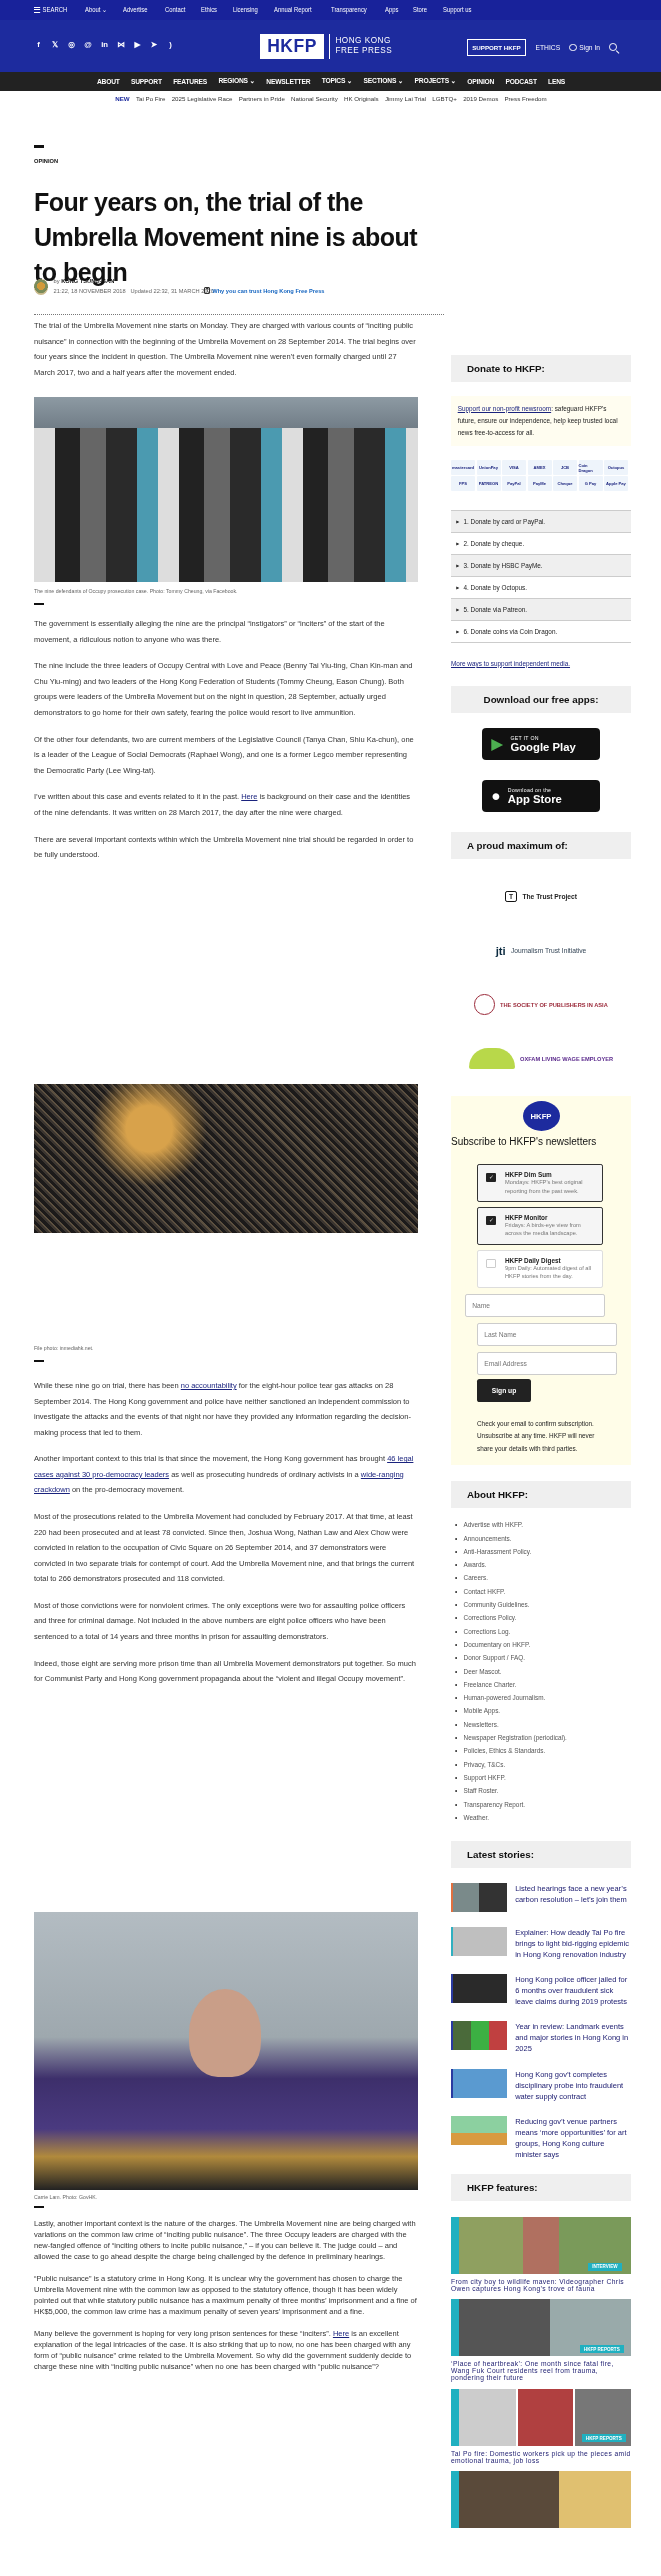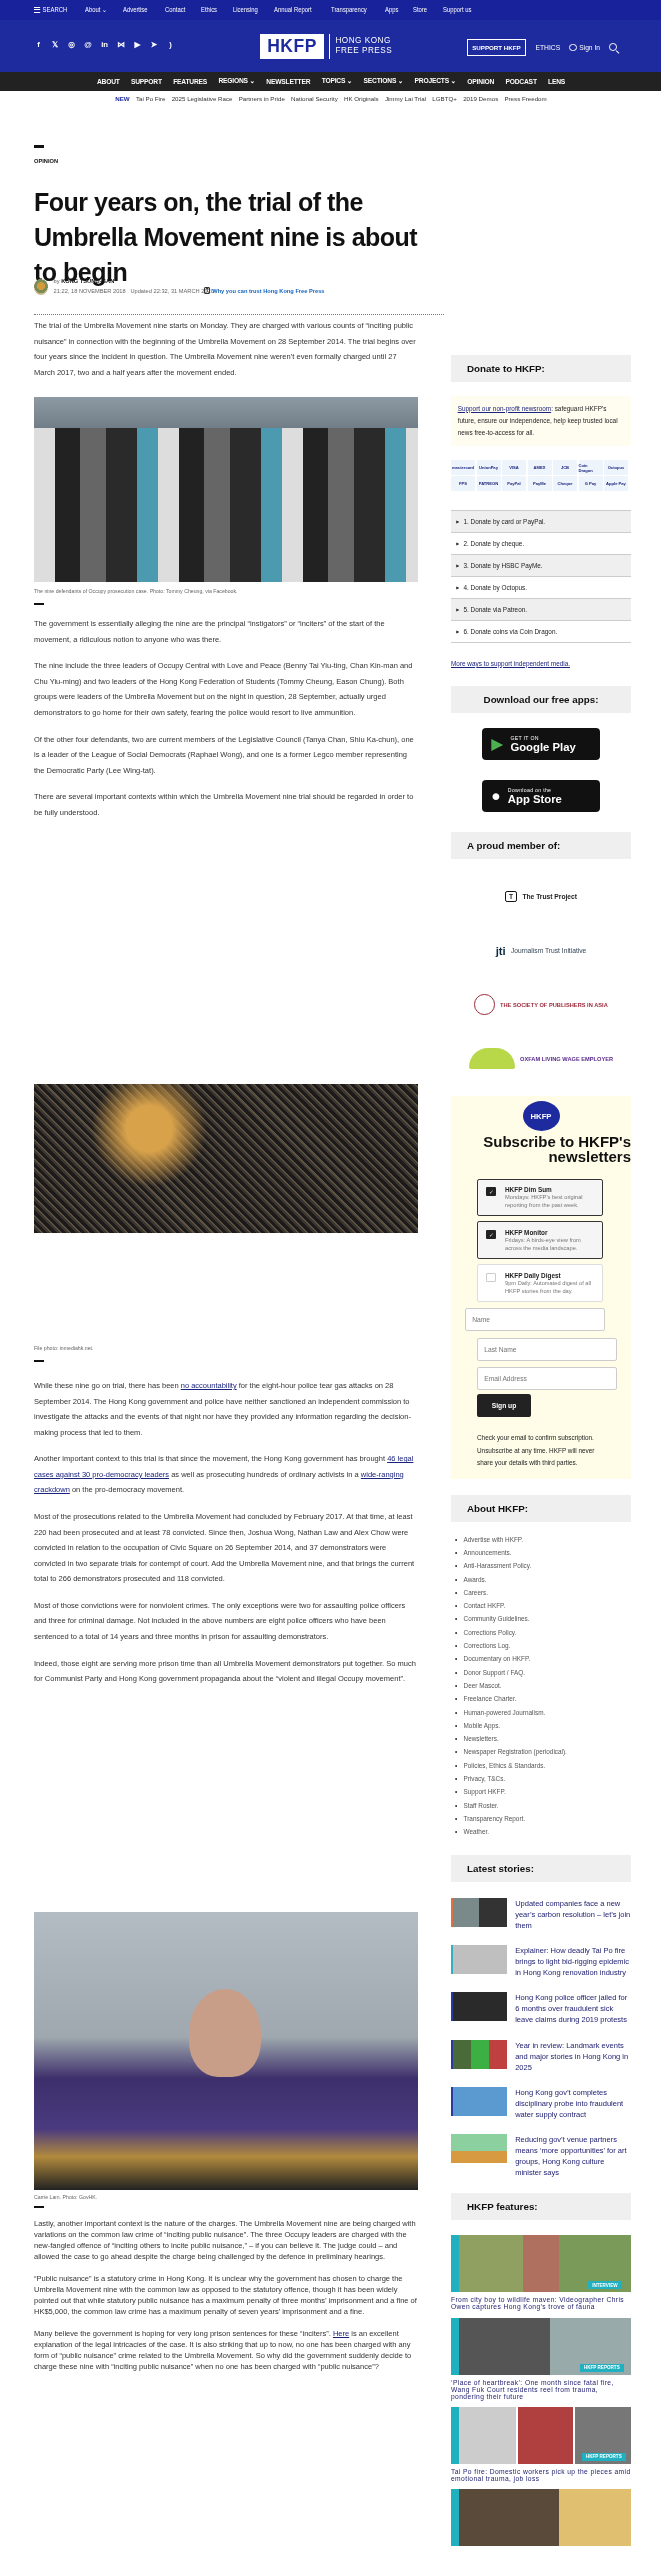--- a/index.html
+++ b/index.html
@@ -53,21 +53,21 @@
 .acc div{height:22px;display:flex;align-items:center;padding-left:5.2px;font-size:6.4px;color:#222;border-bottom:0.5px solid #ccc}
 .acc div:nth-child(odd){background:#efefef}
 .acc div:before{content:"▶";font-size:4.1px;margin-right:4.1px}
 .morelink{font-size:6.4px;color:#1a237e;text-decoration:underline}
 .appbtn{width:118px;height:32px;background:#111;border-radius:4.1px;margin:0 auto;color:#fff;display:flex;align-items:center;padding-left:9.3px;gap:7.2px}
 .appbtn .sm{font-size:5.2px;letter-spacing:0.3px}
 .appbtn .lg{font-size:11.3px;font-weight:bold}
 .member{height:54px;display:flex;align-items:center;justify-content:center;gap:5.2px;font-weight:bold;font-size:6.7px}
 .nl{background:#fffde8;padding:5.2px 0 9.3px}
 .nlcircle{width:37px;height:30px;border-radius:50%;background:#1d2b9e;color:#fff;font-size:7.7px;font-weight:bold;display:flex;align-items:center;justify-content:center;margin:0 auto}
-.nltitle{text-align:right;font-weight:bold;font-size:15px;line-height:14.4px;color:#111;margin:4.1px 0 14.4px}
+.nltitle{text-align:left;font-weight:normal;font-size:10px;line-height:14.4px;color:#111;margin:4.1px 0 14.4px}
 .nlopt{margin:0 0 5.2px 26px;width:126px;border:0.5px solid #333;border-radius:2.1px;background:#f5f5f5;padding:6.2px 5.2px 6.2px 27px;position:relative}
 .nlopt.off{border-color:#ddd;background:#fff}
 .nlopt .cb{position:absolute;left:8.2px;top:7.7px;width:10.3px;height:8.8px;border-radius:1px;background:#222;color:#fff;font-size:5.7px;display:flex;align-items:center;justify-content:center}
 .nlopt.off .cb{background:#fff;border:0.5px solid #ccc}
 .nlopt .nt{font-weight:bold;font-size:6.4px;color:#222}
 .nlopt .nd{font-size:5.7px;color:#777;line-height:8.2px}
 .nlin{margin:0 0 6.2px 26px;width:140px;height:23px;border:0.5px solid #ccc;border-radius:2.1px;background:#fff;padding-left:6.2px;font-size:6.7px;color:#777;display:block;font-family:"Liberation Sans",sans-serif}
 .nlbtn{margin-left:26px;width:54px;height:23px;background:#222;color:#fff;border-radius:2.6px;font-weight:bold;font-size:6.7px;border:none;font-family:"Liberation Sans",sans-serif}
 .nlnote{margin:15.5px 0 0 26px;width:134px;font-size:6.4px;line-height:12.4px;color:#222}
 .about{padding-left:4.1px;font-size:6.4px;line-height:13.3px;color:#555;list-style:none}
@@ -176,20 +176,21 @@
 <div class="photo" style="top:397px;height:185px;background:linear-gradient(180deg,#8d9aa3 0%,#4a5560 40%,#2b2e33 70%,#6d6a62 100%)">
   <div style="position:absolute;left:0;right:0;top:31px;bottom:0;background:repeating-linear-gradient(90deg,#ddd 0 20.6px,#222 20.6px 46px,#666 46px 72px,#2a2a2a 72px 103px,#4b9ab0 103px 124px)"></div>
 </div>
 <div class="caption" style="top:588px">The nine defendants of Occupy prosecution case. Photo: Tommy Cheung, via Facebook.</div>
 <div class="cbar" style="top:603px"></div>
 
 <div class="body" style="top:616px">
   <p>The government is essentially alleging the nine are the principal “instigators” or “inciters” of the start of the movement, a ridiculous notion to anyone who was there.</p>
   <p>The nine include the three leaders of Occupy Central with Love and Peace (Benny Tai Yiu-ting, Chan Kin-man and Chu Yiu-ming) and two leaders of the Hong Kong Federation of Students (Tommy Cheung, Eason Chung). Both groups were leaders of the Umbrella Movement but on the night in question, 28 September, actually urged demonstrators to go home for their own safety, fearing the police would resort to live ammunition.</p>
   <p>Of the other four defendants, two are current members of the Legislative Council (Tanya Chan, Shiu Ka-chun), one is a leader of the League of Social Democrats (Raphael Wong), and one is a former Legco member representing the Democratic Party (Lee Wing-tat).</p>
+  <p><span>I’ve written about this case and events related to it in the past. </span><a href="#">Here</a><span> is background on their case and the identities of the nine defendants. It was written on 28 March 2017, the day after the nine were charged.</span></p>
   <p>There are several important contexts within which the Umbrella Movement nine trial should be regarded in order to be fully understood.</p>
 </div>
 <div class="photo" style="top:1084px;height:149px;background:radial-gradient(circle at 30% 30%,#d8a24b 0 8%,transparent 20%),repeating-linear-gradient(45deg,#1c1a1a 0 3.1px,#3b3530 3.1px 5.2px,#5c5040 5.2px 6.7px)"></div>
 <div class="caption" style="top:1345px">File photo: inmediahk.net.</div>
 <div class="cbar" style="top:1360px"></div>
 
 <div class="body" style="top:1378px">
   <p><span>While these nine go on trial, there has been </span><a href="#">no accountability</a><span> for the eight-hour police tear gas attacks on 28 September 2014. The Hong Kong government and police have neither sanctioned an independent commission to investigate the attacks and the events of that night nor have they provided any information regarding the decision-making process that led to them.</span></p>
   <p><span>Another important context to this trial is that since the movement, the Hong Kong government has brought </span><a href="#">46 legal cases against 30 pro-democracy leaders</a><span> as well as prosecuting hundreds of ordinary activists in a </span><a href="#">wide-ranging crackdown</a><span> on the pro-democracy movement.</span></p>
   <p>Most of the prosecutions related to the Umbrella Movement had concluded by February 2017. At that time, at least 220 had been prosecuted and at least 78 convicted. Since then, Joshua Wong, Nathan Law and Alex Chow were convicted in relation to the occupation of Civic Square on 26 September 2014, and 37 demonstrators were convicted in two separate trials for contempt of court. Add the Umbrella Movement nine, and that brings the current total to 266 demonstrators prosecuted and 118 convicted.</p>
@@ -246,21 +247,21 @@
       </div>
   </div>
   <div class="appbtn" style="margin-top:19.6px">
     <span style="font-size:15.5px">●</span>
     <div>
         <div class="sm">Download on the</div>
         <div class="lg">App Store</div>
       </div>
   </div>
 
-  <div class="sbhead" style="margin-top:20.6px">A proud member of:</div>
+  <div class="sbhead" style="margin-top:20.6px">A proud maximum of:</div>
   <div style="margin-top:10.3px">
     <div class="member">
         <span style="border:1px solid #111;padding:1px 3.1px;border-radius:2.1px">T</span>
         <span>The Trust Project</span>
       </div>
     <div class="member" style="color:#345">
         <span style="font-size:11.3px;color:#0b2a3f">jti</span>
         <span style="font-weight:normal">Journalism Trust Initiative</span>
       </div>
     <div class="member" style="color:#9b2a3a">
@@ -322,21 +323,21 @@
     <li>Support HKFP.</li>
     <li>Staff Roster.</li>
     <li>Transparency Report.</li>
     <li>Weather.</li>
   </ul>
 
   <div class="sbhead" style="margin-top:16.5px">Latest stories:</div>
   <div style="margin-top:15.5px">
     <div class="story">
         <div class="th" style="background:linear-gradient(90deg,#e07040 0 2.1px,#7a8a8a 2.1px 50%,#333 50%)"></div>
-        <div class="tt">Updated companies face a new year’s carbon resolution – let’s join them</div>
+        <div class="tt">Listed hearings face a new year’s carbon resolution – let’s join them</div>
       </div>
     <div class="story">
         <div class="th" style="background:linear-gradient(90deg,#30b0c0 0 2.1px,#bfbfbf 2.1px)"></div>
         <div class="tt">Explainer: How deadly Tai Po fire brings to light bid-rigging epidemic in Hong Kong renovation industry</div>
       </div>
     <div class="story">
         <div class="th" style="background:linear-gradient(90deg,#2a3aa0 0 2.1px,#2a2a2a 2.1px)"></div>
         <div class="tt">Hong Kong police officer jailed for 6 months over fraudulent sick leave claims during 2019 protests</div>
       </div>
     <div class="story">

